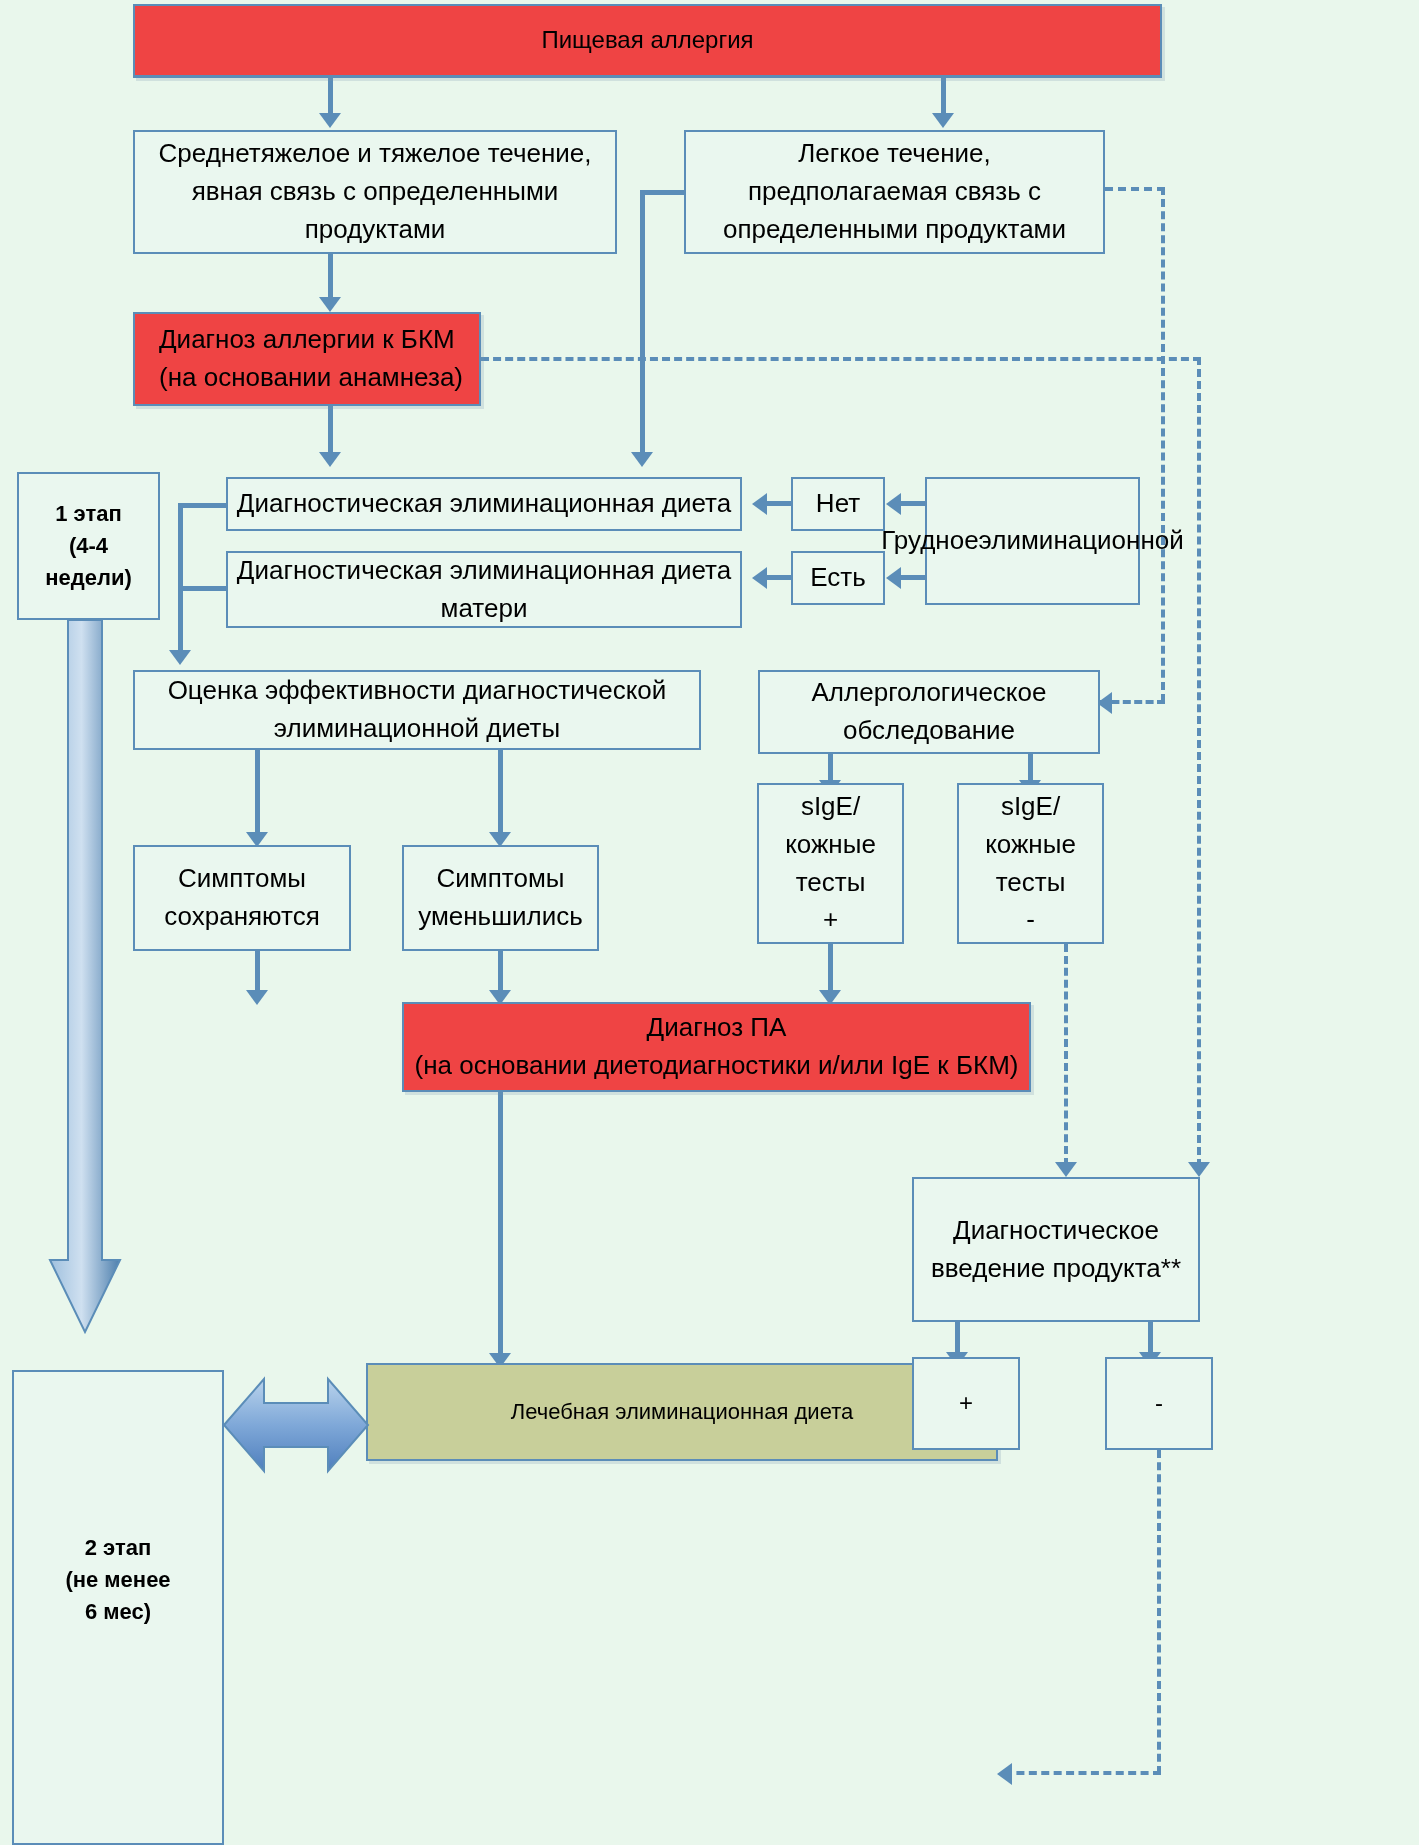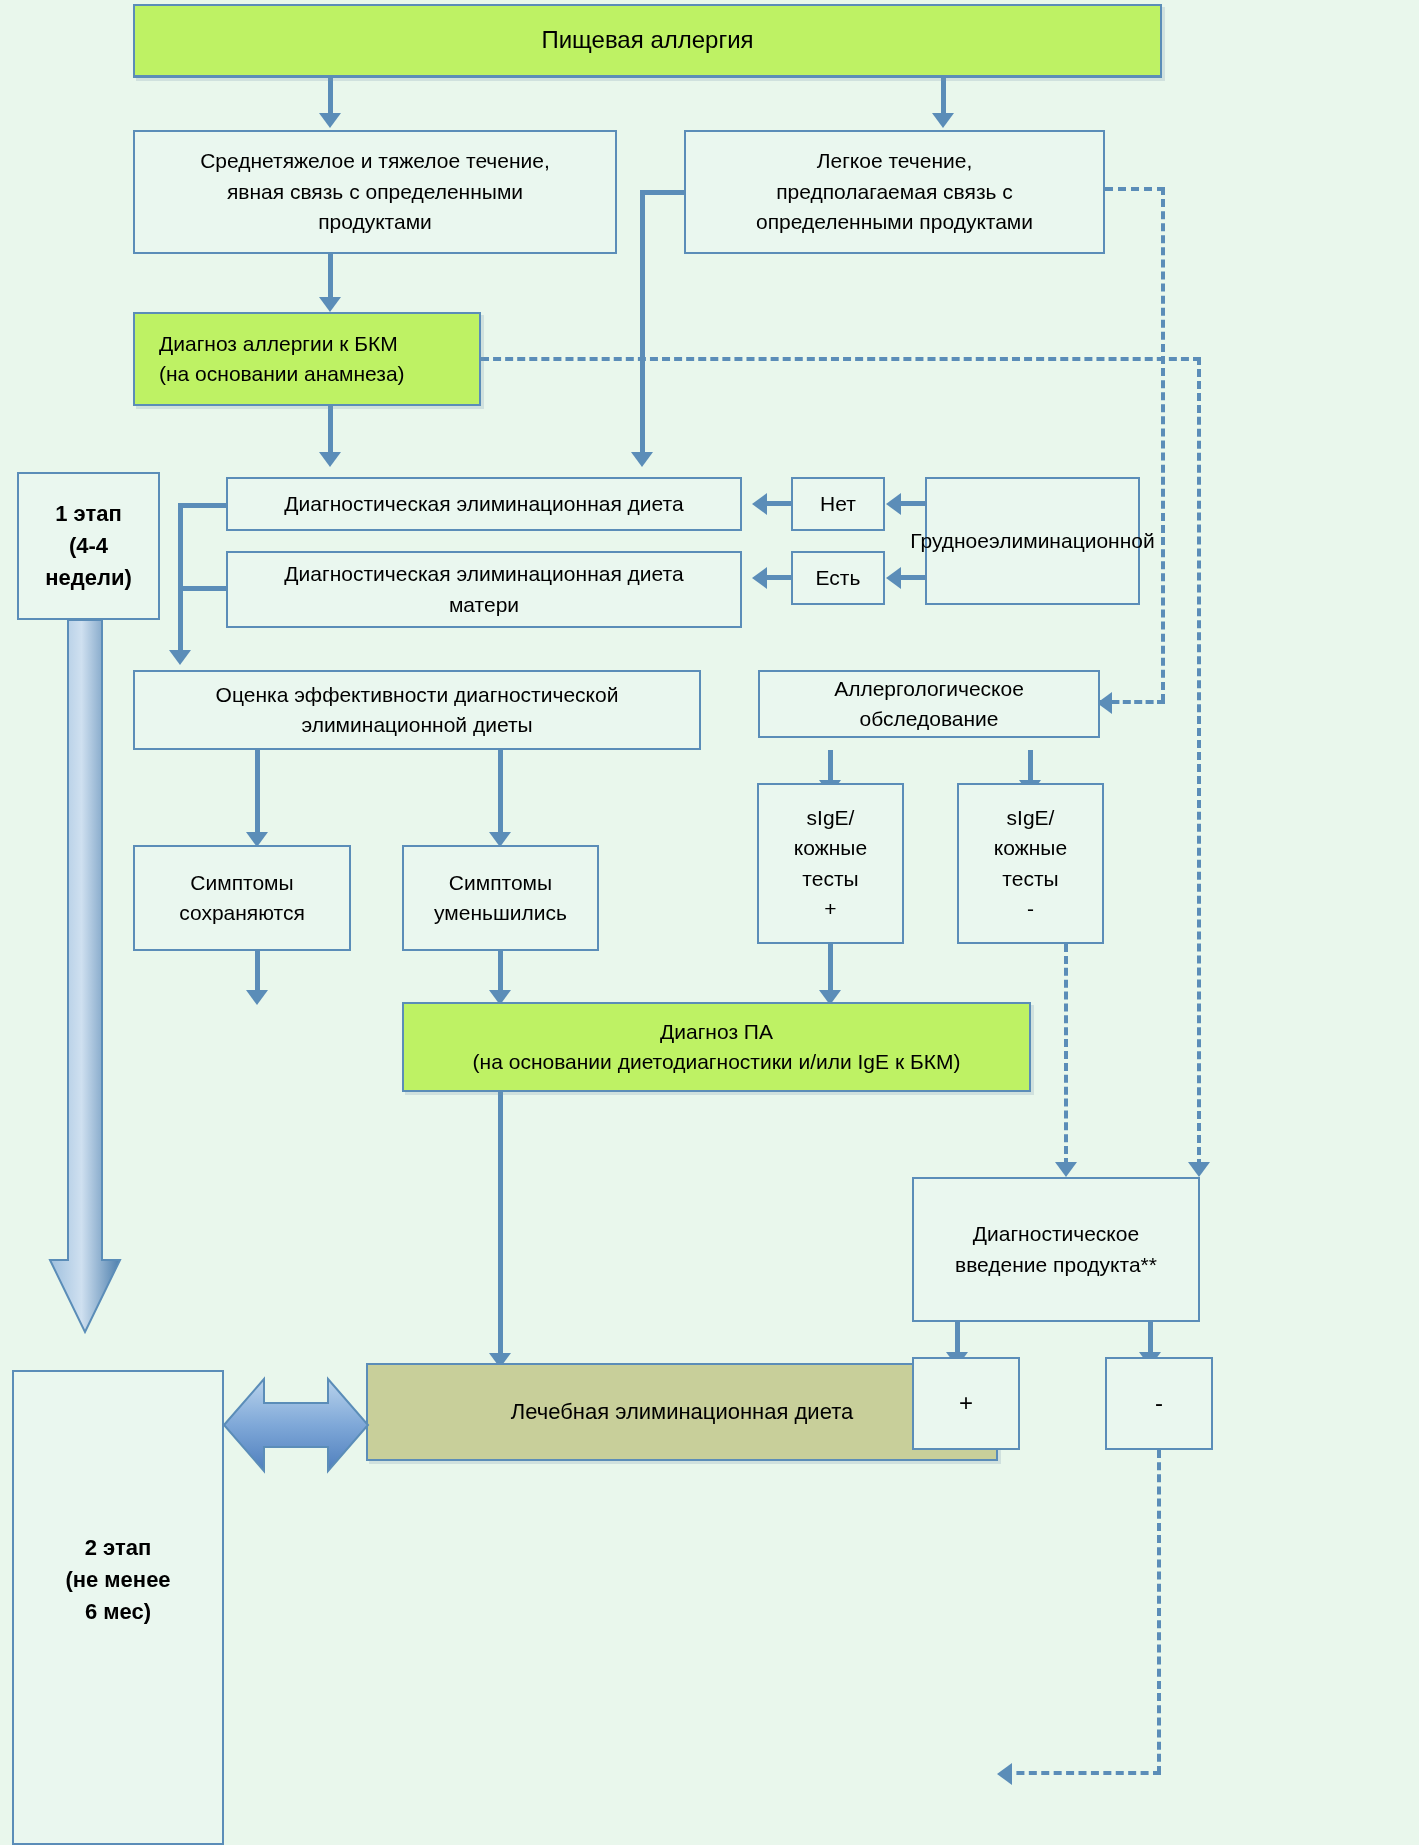--- a/index.html
+++ b/index.html
@@ -20,27 +20,27 @@
   .box {
     position: absolute;
     box-sizing: border-box;
     border: 2px solid #5b8db8;
     background: #eaf7ef;
     display: flex;
     align-items: center;
     justify-content: center;
     text-align: center;
     color: #000000;
-    font-size: 21px;
+    font-size: 26px;
     line-height: 1.45;
     padding: 4px 8px;
     z-index: 5;
   }
   .box.green {
-    background: #bef264;
+    background: #ef4444;
     border: 2px solid #5b8db8;
     box-shadow: 3px 3px 0 rgba(120,150,175,0.22);
   }
   .box.olive {
     background: #c8cf9a;
     border: 2px solid #5b8db8;
     box-shadow: 3px 3px 0 rgba(120,150,175,0.22);
   }
   .box.thickbottom {
     border-bottom-width: 3px;
@@ -214,21 +214,21 @@
   <div class="ln hl" style="left:900px; top:575px; width:27px; height:5px;"></div>
   <div class="ah ah-left" style="left:886px; top:567px;"></div>
   <div class="ln hl" style="left:766px; top:575px; width:27px; height:5px;"></div>
   <div class="ah ah-left" style="left:752px; top:567px;"></div>
 
   <div class="box" style="left:133px; top:670px; width:568px; height:80px; flex-direction:column;">
     <span class="l2">Оценка эффективности диагностической</span>
     <span class="l2">элиминационной диеты</span>
   </div>
 
-  <div class="box" style="left:758px; top:670px; width:342px; height:68px; flex-direction:column;align-items:center;">
+  <div class="box" style="left:758px; top:670px; width:342px; height:84px; flex-direction:column;align-items:center;">
     <span class="l2">Аллергологическое</span>
     <span class="l2">обследование</span>
   </div>
 
   <div class="ln vl" style="left:255px; top:750px; width:5px; height:85px;"></div>
   <div class="ah ah-down" style="left:246px; top:832px;"></div>
   <div class="ln vl" style="left:498px; top:750px; width:5px; height:85px;"></div>
   <div class="ah ah-down" style="left:489px; top:832px;"></div>
 
   <div class="ln vl" style="left:828px; top:750px; width:5px; height:33px;"></div>

